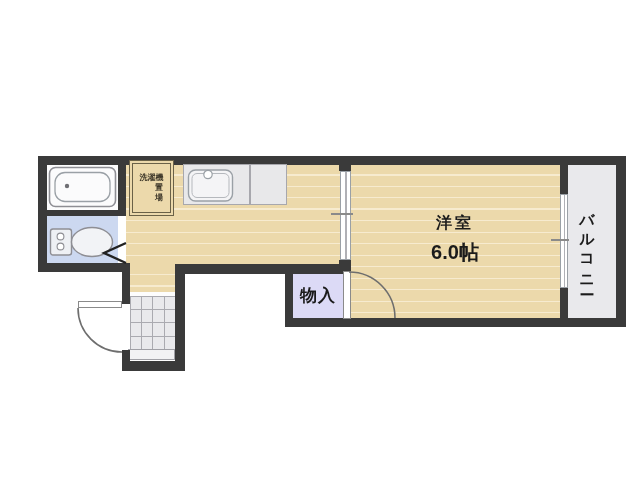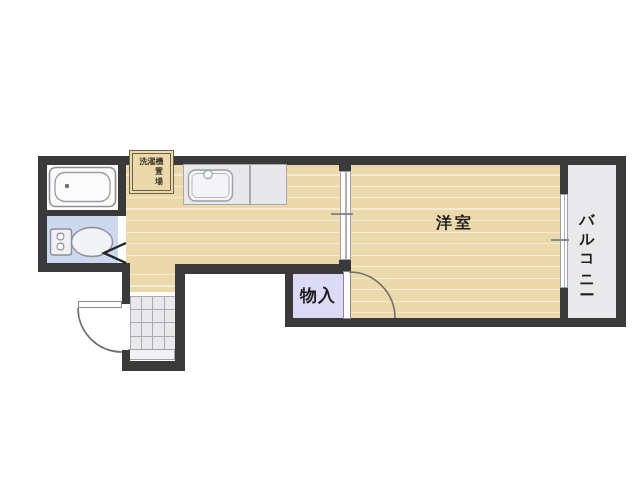--- a/index.html
+++ b/index.html
@@ -101,24 +101,25 @@
 
   <div class="fixture" style="left:183px;top:164px;width:104px;height:41px;background:#e8e8ea;border:1px solid #a7a7ad;box-sizing:border-box;">
     <div style="position:absolute;left:65px;top:0;width:1.5px;height:100%;background:#a7a7ad;"></div>
   </div>
   <svg class="fixture" style="left:187px;top:166px;" width="48" height="37" viewBox="0 0 48 37">
     <rect x="1.5" y="4" width="44" height="31" rx="7" fill="#f4f4f6" stroke="#9aa0a6" stroke-width="1.4"></rect>
     <rect x="5" y="7.5" width="37" height="24" rx="5" fill="none" stroke="#b5b8bd" stroke-width="1"></rect>
     <circle cx="21" cy="8.5" r="4.2" fill="#ffffff" stroke="#9aa0a6" stroke-width="1.2"></circle>
   </svg>
 
-  <div class="fixture" style="left:129px;top:150px;width:45px;height:44px;border:1.5px solid var(--laundry-border,#6a6147);box-sizing:border-box;background:var(--wood,#ecd9ab);">
+  <div class="fixture" style="left:129px;top:160px;width:45px;height:56px;border:1.5px solid var(--laundry-border,#6a6147);box-sizing:border-box;background:var(--wood,#ecd9ab);">
     <div class="wash-inner">
       <span>洗濯機</span>
       <span style="letter-spacing:7px;margin-left:22px;">置場</span>
     </div>
   </div>
 
   <div class="label" style="left:395px;top:213px;width:120px;text-align:center;font-size:16px;letter-spacing:3px;">洋室</div>
+  <div class="label" style="left:395px;top:239px;width:120px;text-align:center;font-size:20px;">6.0帖</div>
   <div class="label" style="left:291px;top:284px;width:54px;text-align:center;font-size:17px;letter-spacing:1px;">物入</div>
   <div class="label" style="left:577px;top:202px;height:115px;writing-mode:vertical-rl;font-size:15px;letter-spacing:4px;">バルコニー</div>
 
 </div>
 
 </body></html>

